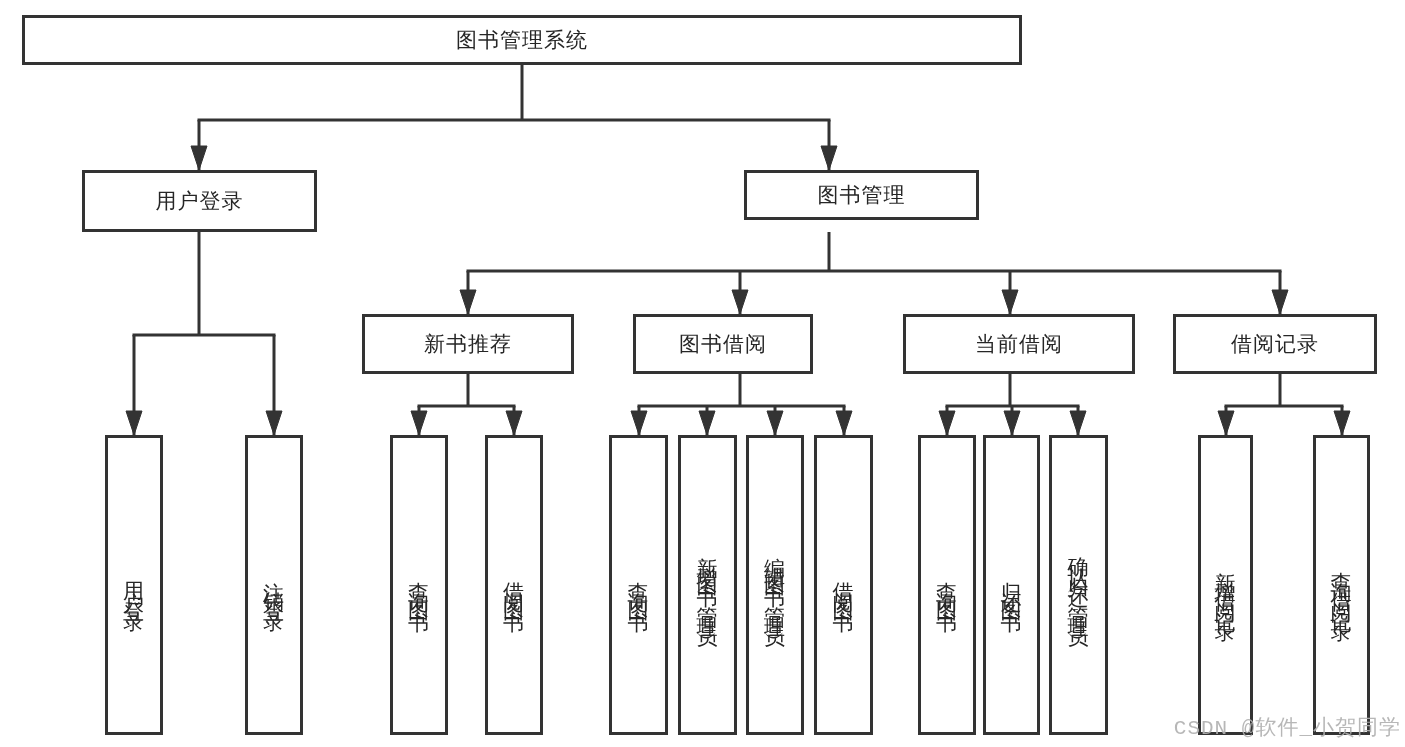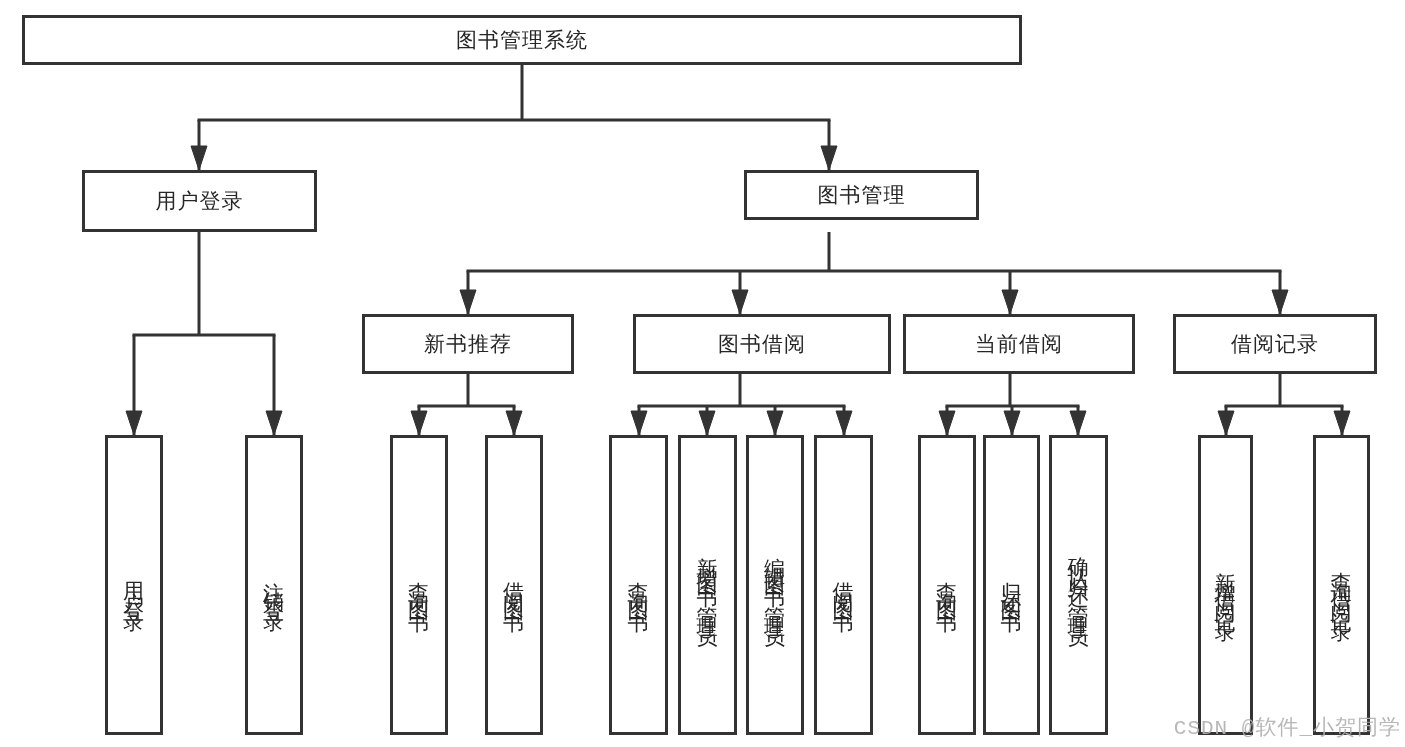--- a/index.html
+++ b/index.html
@@ -91,21 +91,21 @@
   <div class="hnode" style="left:82px;top:170px;width:235px;height:62px">
     <span>用户登录</span>
   </div>
   <div class="hnode" style="left:744px;top:170px;width:235px;height:50px">
     <span>图书管理</span>
   </div>
 
   <div class="hnode" style="left:362px;top:314px;width:212px;height:60px">
     <span>新书推荐</span>
   </div>
-  <div class="hnode" style="left:633px;top:314px;width:258px;height:60px">
+  <div class="hnode" style="left:633px;top:314px;width:180px;height:60px">
     <span>图书借阅</span>
   </div>
   <div class="hnode" style="left:903px;top:314px;width:232px;height:60px">
     <span>当前借阅</span>
   </div>
   <div class="hnode" style="left:1173px;top:314px;width:204px;height:60px">
     <span>借阅记录</span>
   </div>
 
   <div class="vnode" style="left:105px;width:58px">

